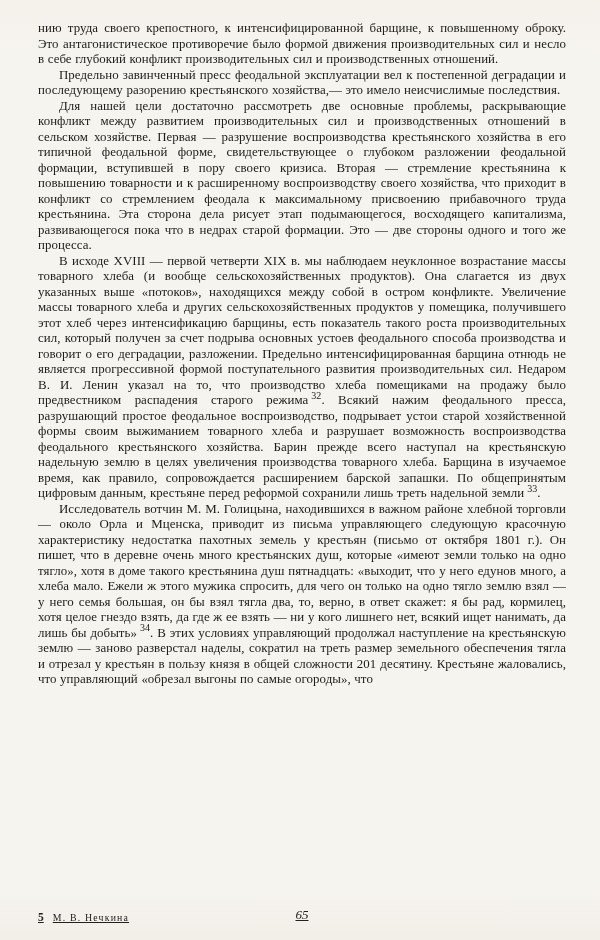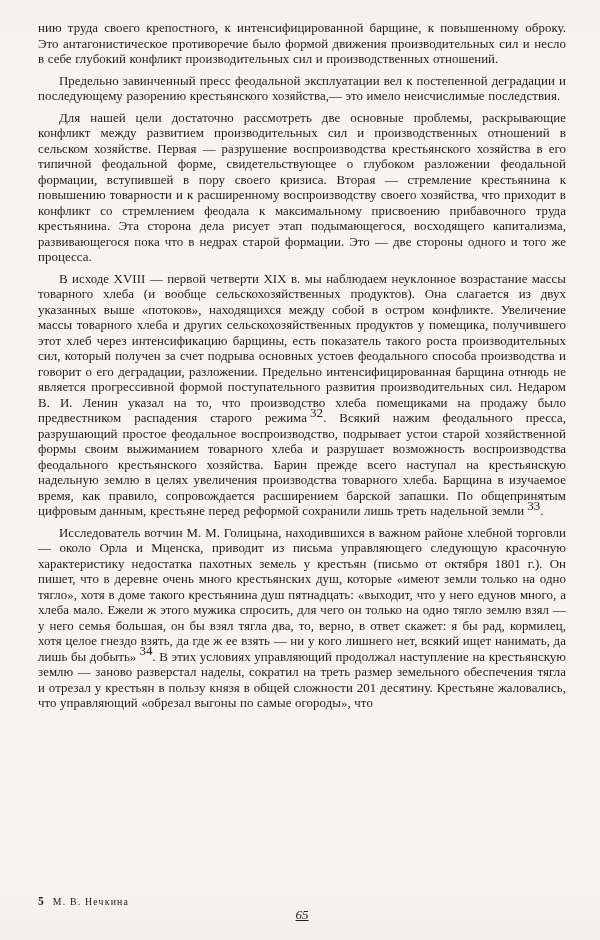--- a/index.html
+++ b/index.html
@@ -30,42 +30,42 @@
     margin: 0;
     text-align: justify;
     font-size: 12.9px;
     line-height: 15.5px;
     letter-spacing: 0.05px;
     word-spacing: 0.3px;
     hyphens: auto;
   }
   .para.indent {
     text-indent: 21px;
-    margin-top: 6px;
   }
   sup.fnref {
-    font-size: 13px;
+    font-size: 10px;
     line-height: 0;
     margin-left: 3px;
     vertical-align: super;
   }
   .footer {
     position: absolute;
     left: 38px;
     right: 34px;
     bottom: 17px;
     height: 15px;
   }
   .signature {
     position: absolute;
     left: 0;
-    bottom: 16px;
+    bottom: 0;
     font-size: 10.5px;
     white-space: nowrap;
     color: #22211f;
+    text-decoration: underline;
   }
   .sheet-num {
     font-weight: bold;
     font-size: 11.5px;
     margin-right: 9px;
   }
   .author {
     letter-spacing: 1.2px;
     font-size: 9.8px;
   }

